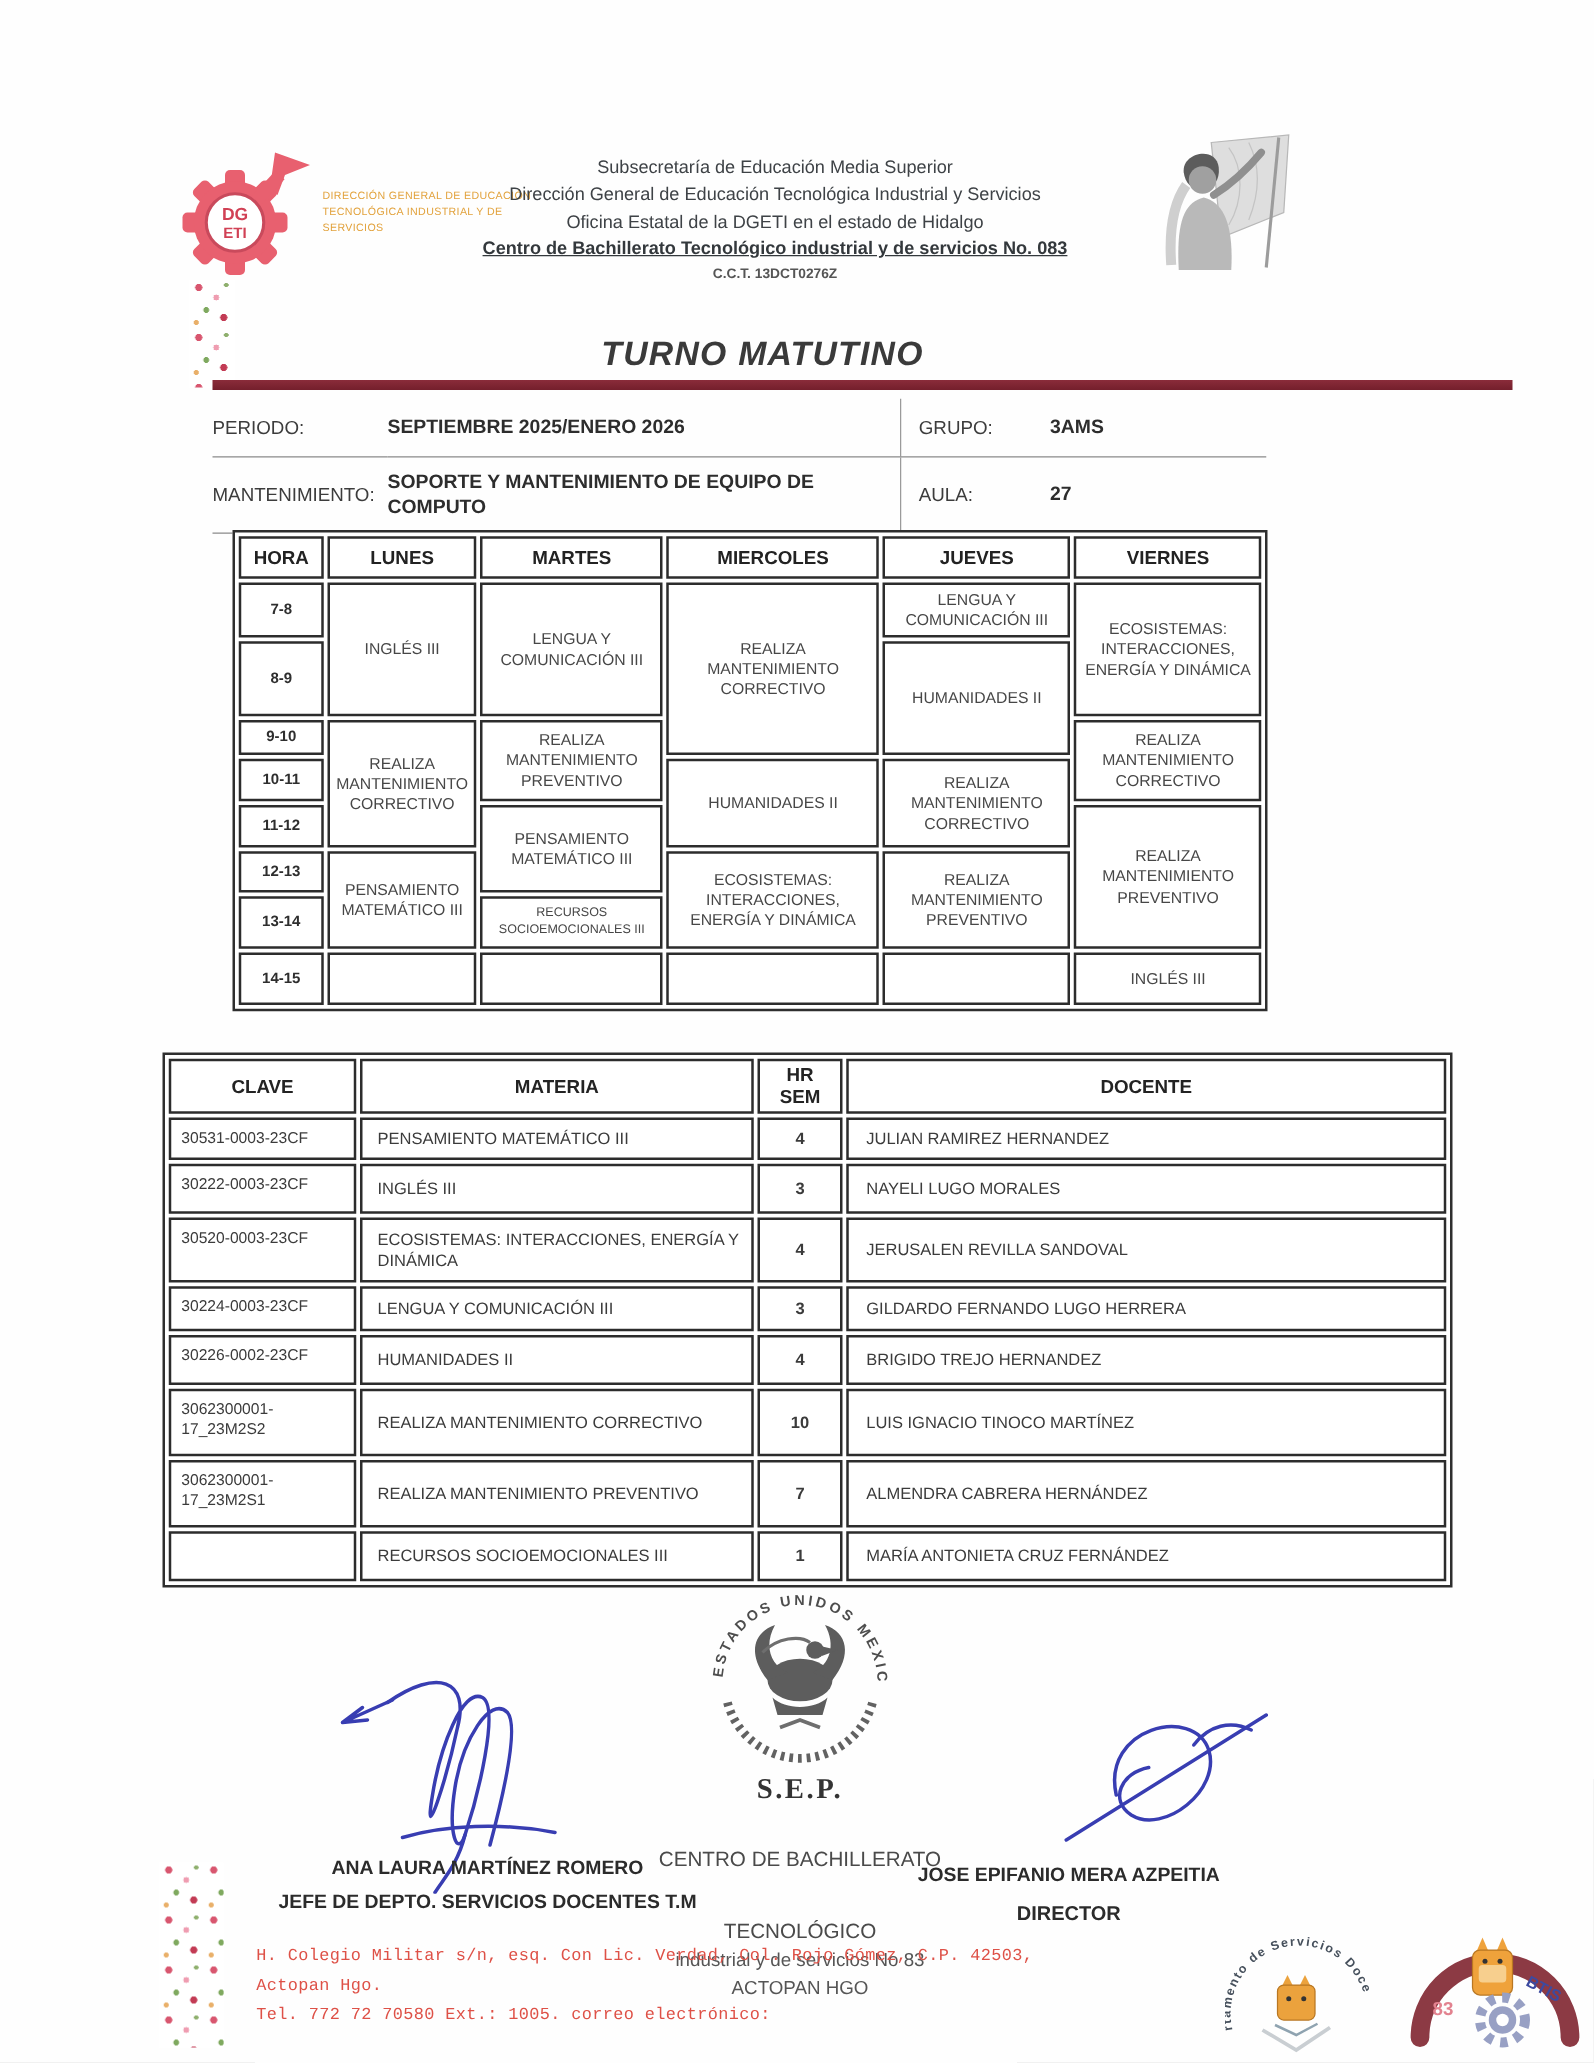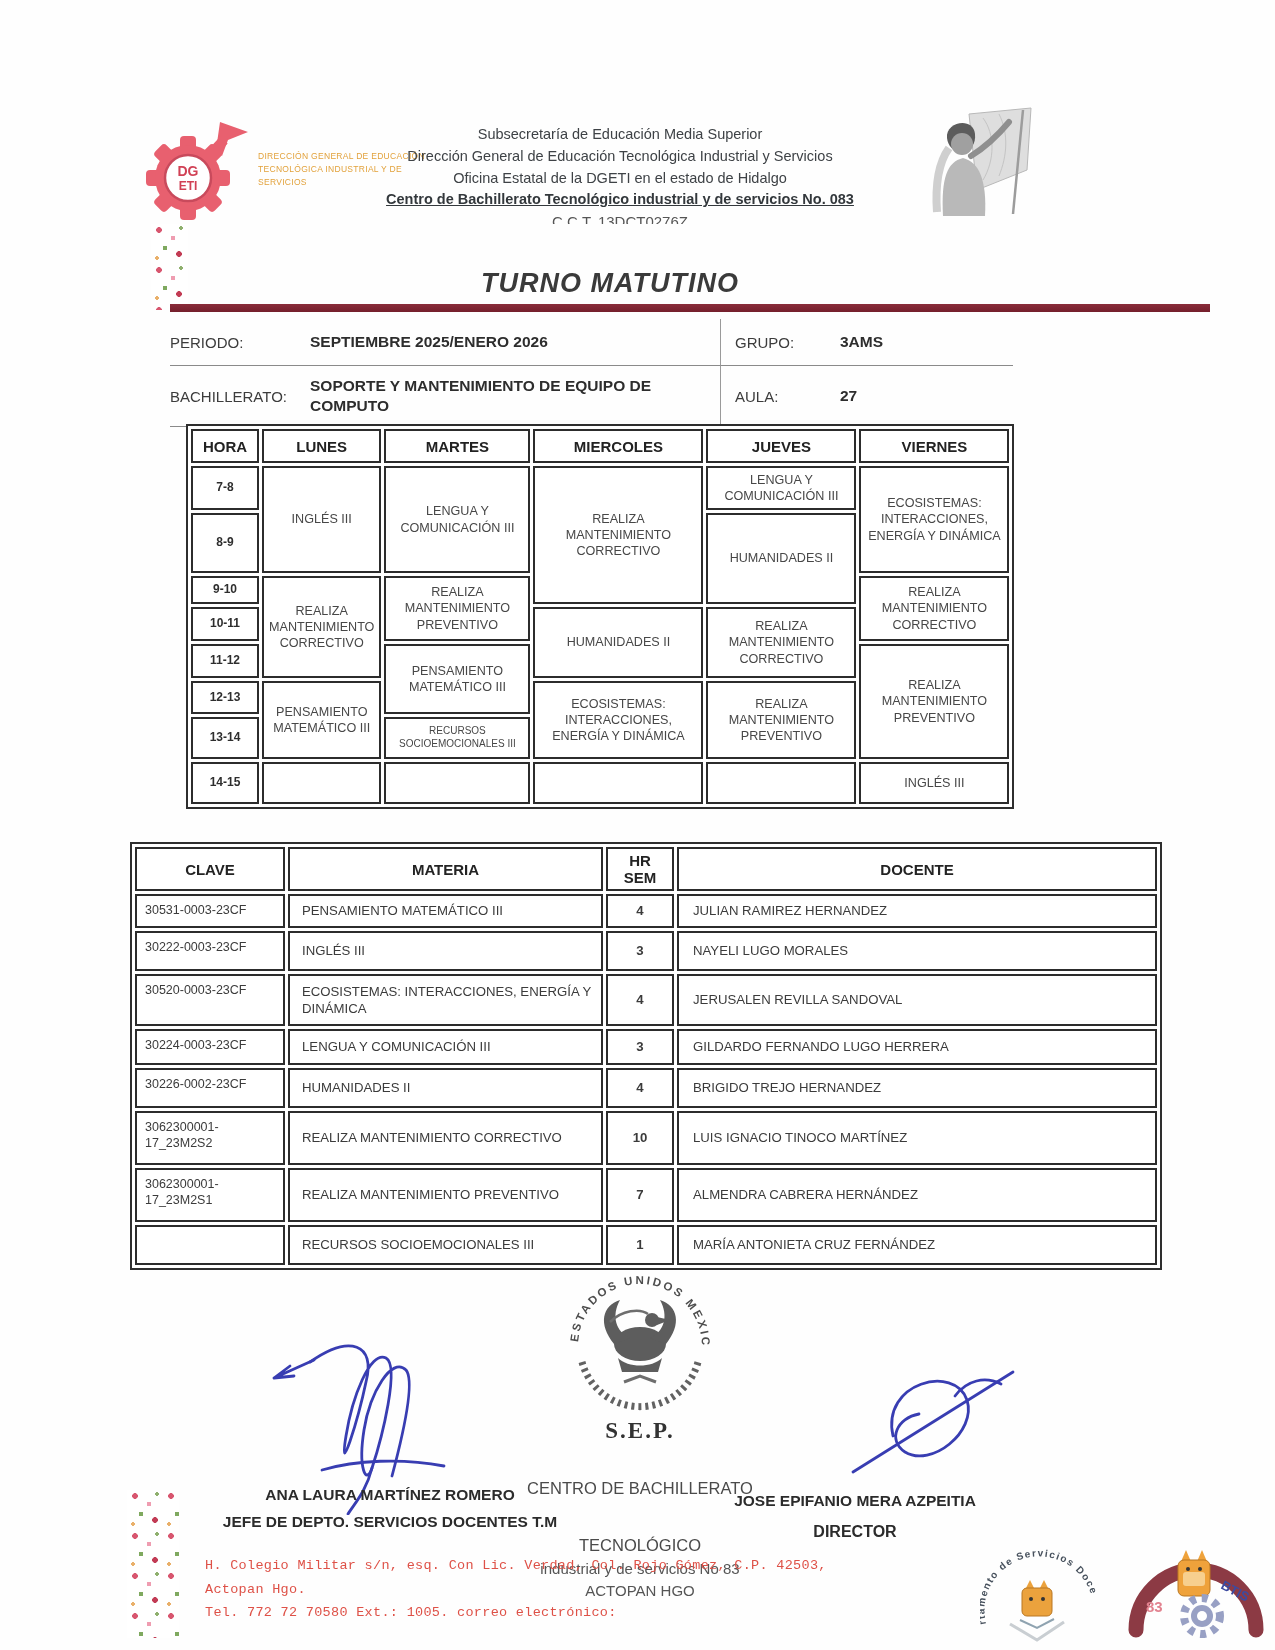--- a/index.html
+++ b/index.html
@@ -6,21 +6,21 @@
   .page{position:relative;width:1275px;height:1650px;margin:0 auto;background:#fefefe;
         font-family:"Liberation Sans",sans-serif;color:#333;overflow:hidden;}
 
   
   .dgeti{position:absolute;left:136px;top:110px;width:300px;display:flex;}
   .dgeti-text{margin-top:40px;margin-left:4px;width:175px;font-size:8.5px;line-height:1.5;
               color:#e2a23c;text-transform:uppercase;letter-spacing:.3px;}
   .hdr-lines{position:absolute;left:320px;top:124px;width:600px;text-align:center;
              font-size:14.5px;line-height:1.5;color:#3e4246;}
   .hdr-lines .b{font-weight:bold;color:#33383c;text-decoration:underline;}
-  .hdr-lines .cct{font-size:15px;color:#555;height:13px;overflow:hidden;}
+  .hdr-lines .cct{font-size:11px;color:#555;height:13px;overflow:hidden;font-weight:bold;}
   .flagimg{position:absolute;left:903px;top:104px;}
 
   
   .floral{background-color:#fff;
     background-image:
       radial-gradient(circle 3px at 8px 6px,#d8566f 92%,transparent),
       radial-gradient(circle 2.5px at 22px 14px,#ef9db1 92%,transparent),
       radial-gradient(circle 2.5px at 14px 24px,#7fa95f 92%,transparent),
       radial-gradient(circle 3px at 28px 30px,#c23b54 92%,transparent),
       radial-gradient(circle 2px at 6px 34px,#e9b06a 92%,transparent),
@@ -140,21 +140,21 @@
 
   <div class="floral floral-a"></div>
   <div class="title-shift">TURNO MATUTINO</div>
   <div class="redbar"></div>
 
   <div class="info">
     <div class="cell r1">PERIODO:</div>
     <div class="cell r1 val">SEPTIEMBRE 2025/ENERO 2026</div>
     <div class="cell r1 rsep">GRUPO:</div>
     <div class="cell r1 val">3AMS</div>
-    <div class="cell r2">BACHILLERATO:</div>
+    <div class="cell r2">MANTENIMIENTO:</div>
     <div class="cell r2 val">SOPORTE Y MANTENIMIENTO  DE EQUIPO DE COMPUTO</div>
     <div class="cell r2 rsep">AULA:</div>
     <div class="cell r2 val">27</div>
   </div>
 
   <table class="doc sched">
     <colgroup>
       <col style="width:68px">
         <col style="width:116px">
         <col style="width:146px">

